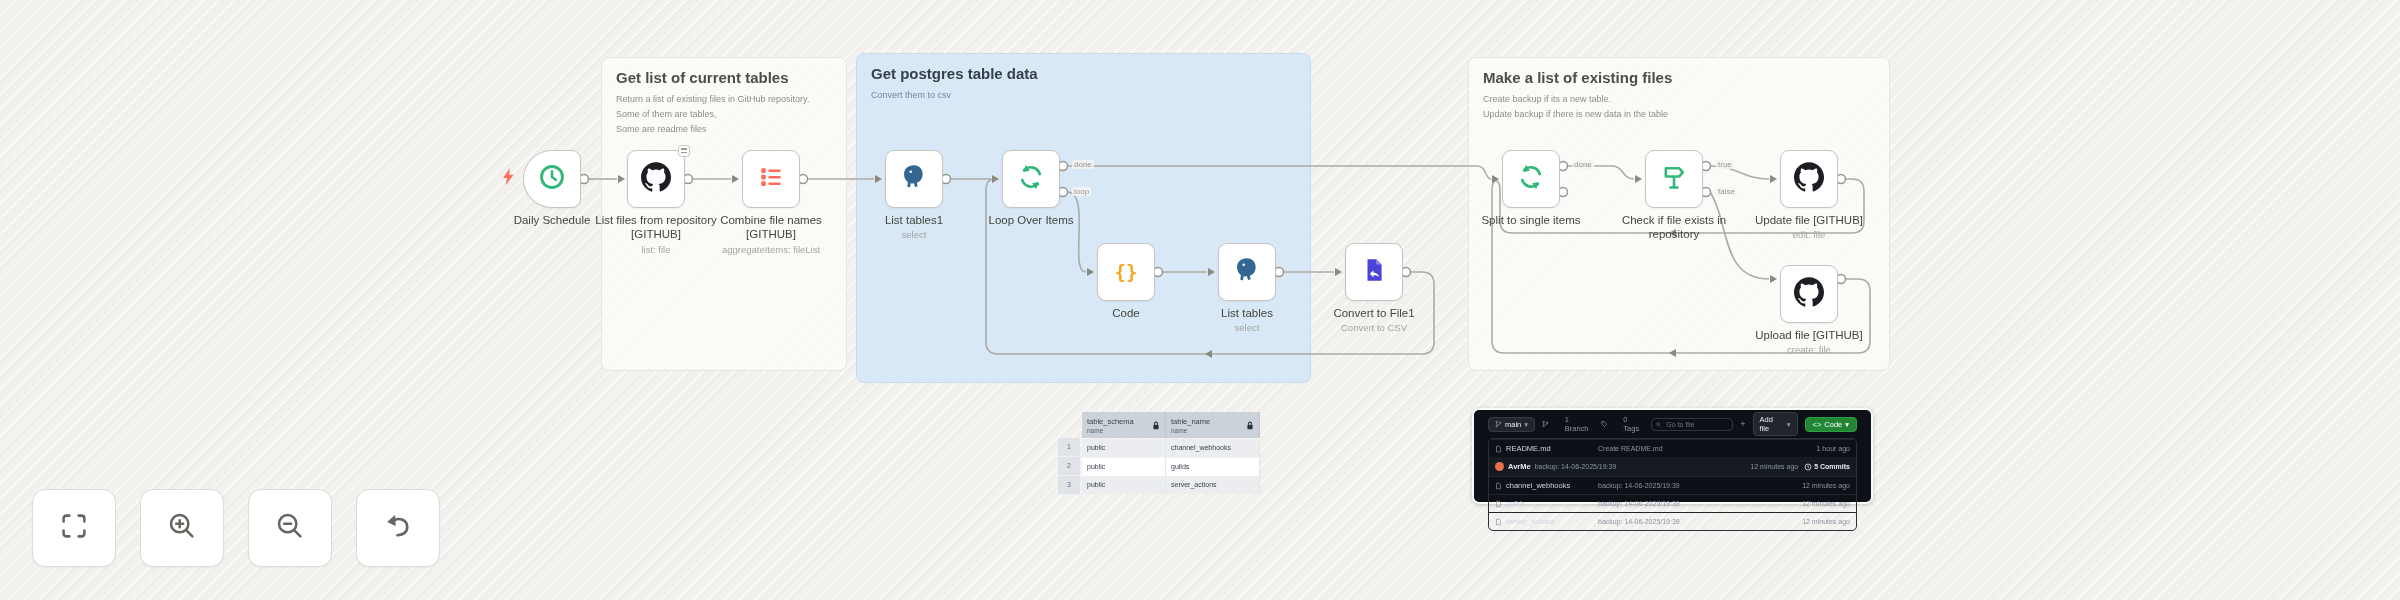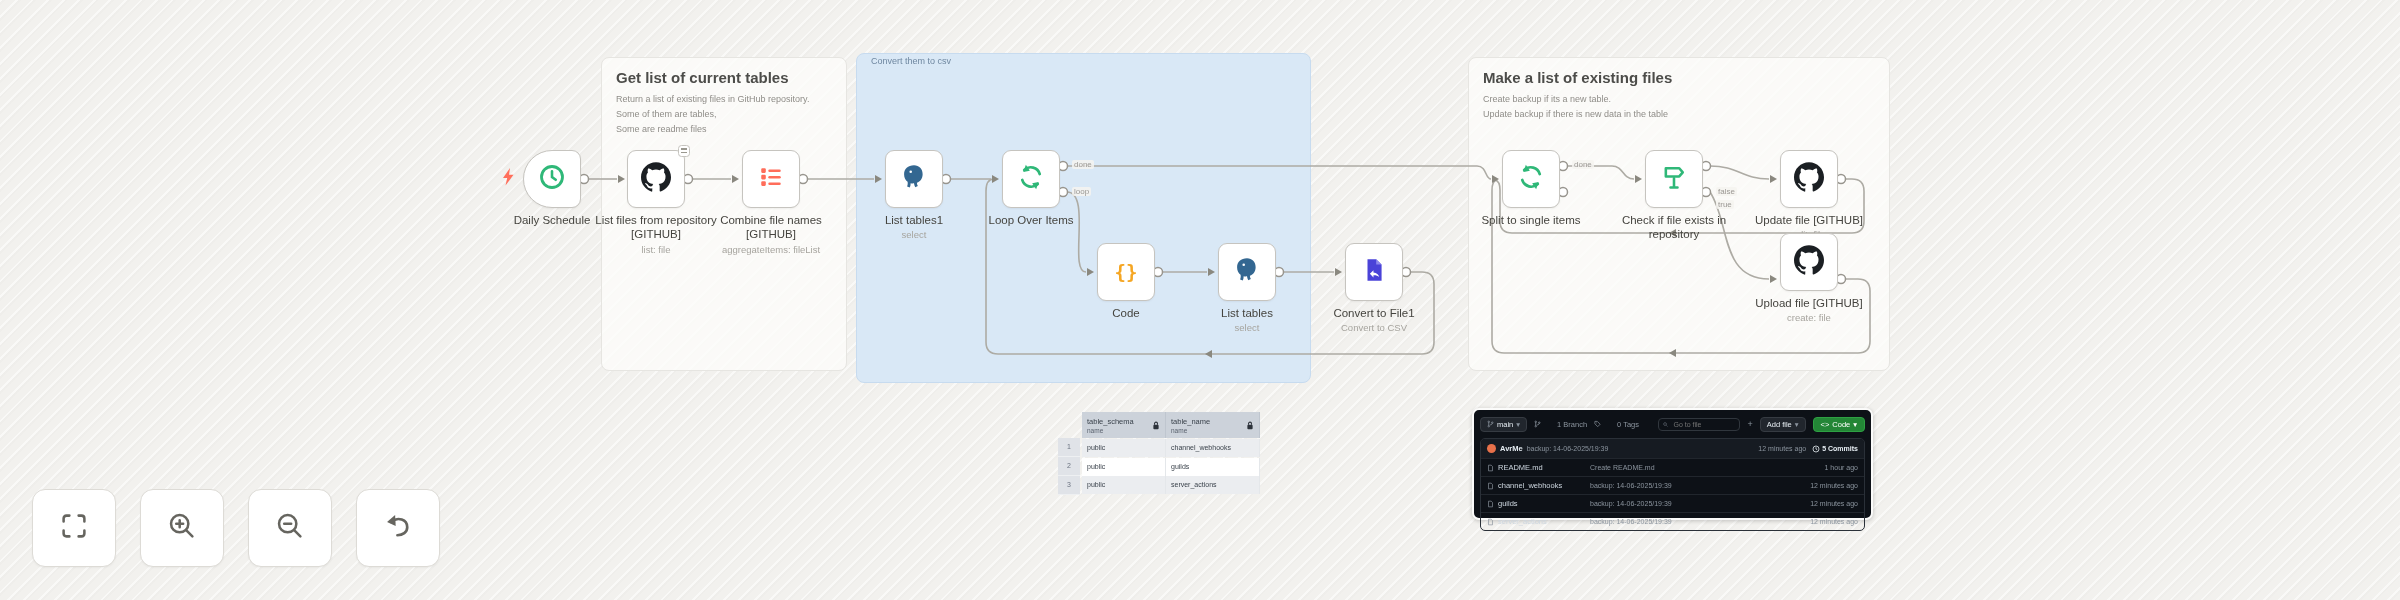--- a/index.html
+++ b/index.html
@@ -37,23 +37,23 @@
   .rt-numhead{height:26px;}
   .rt-num{height:18px;line-height:18px;text-align:center;background:#e0e3e8;color:#6b7380;border-bottom:1px solid #eef0f2;}
   .rt-main{display:grid;grid-template-columns:84px 94px;}
   .rt-hcell{background:#ccd2da;height:26px;box-sizing:border-box;padding:3px 5px;display:flex;justify-content:space-between;align-items:center;border-right:1px solid #bfc6cf;}
   .rt-hname{font-weight:normal;font-size:7.5px;}
   .rt-htype{font-size:6.5px;color:#5a626e;margin-top:1px;}
   .rt-cell{height:18px;line-height:18px;padding:0 5px;box-sizing:border-box;border-right:1px solid #e4e7ea;}
   .row-odd{background:#ebedf0;}
   .row-even{background:#ffffff;}
   
-  .gh{position:absolute;left:1472px;top:408px;width:401px;height:112px;background:#0d1117;
+  .gh{position:absolute;left:1472px;top:408px;width:401px;height:96px;background:#0d1117;
     border:2px solid #fbfbfa;border-radius:7px;box-shadow:0 1px 4px rgba(0,0,0,.2);
-    box-sizing:border-box;padding:5px 6px;color:#c9d1d9;}
+    box-sizing:border-box;padding:5px 14px;color:#c9d1d9;}
   .gh-row{display:flex;align-items:center;}
   .gh-toolbar{height:18px;justify-content:flex-start;gap:7px;font-size:7.5px;}
   .gh-pill{display:flex;align-items:center;gap:3px;background:#21262d;border:1px solid #363b42;
     border-radius:4px;padding:2px 6px;color:#e6edf3;}
   .gh-muted{color:#8b949e;display:flex;align-items:center;gap:16px;}
   .gh-search{margin-left:auto;width:82px;height:13px;border:1px solid #30363d;border-radius:4px;
     background:transparent;display:flex;align-items:center;gap:3px;padding:0 4px;box-sizing:border-box;}
   .gh-search input{border:0;background:transparent;color:#6e7681;font-size:7px;width:60px;outline:none;font-family:"Liberation Sans",sans-serif;}
   .gh-green{background:#238636;border:1px solid #2ea043;border-radius:4px;color:#fff;
     display:flex;align-items:center;gap:3px;padding:2px 7px;}
@@ -77,20 +77,21 @@
 
 <div class="stage">
 
   <div class="sticky light" style="left:601px;top:57px;width:246px;height:314px;">
     <div class="stitle">Get list of current tables</div>
     <div class="sline">Return a list of existing files in GitHub repository.</div>
     <div class="sline">Some of them are tables,</div>
     <div class="sline">Some are readme files</div>
   </div>
   <div class="sticky blue" style="left:856px;top:53px;width:455px;height:330px;">
+    <div class="stitle">Get postgres table data</div>
     <div class="sline">Convert them to csv</div>
   </div>
   <div class="sticky light" style="left:1468px;top:57px;width:422px;height:314px;">
     <div class="stitle">Make a list of existing files</div>
     <div class="sline">Create backup if its a new table.</div>
     <div class="sline">Update backup if there is new data in the table</div>
   </div>
 
   <svg class="links" width="2400" height="600">
     <g stroke="#adaba4" stroke-width="1.6" fill="none">
@@ -140,21 +141,21 @@
       <circle cx="1706" cy="166" r="4.5"></circle>
       <circle cx="1706" cy="192" r="4.5"></circle>
       <circle cx="1841" cy="179" r="4.5"></circle>
       <circle cx="1841" cy="279" r="4.5"></circle>
     </g>
   </svg>
 
   <span class="portlbl" style="left:1072px;top:160px;">done</span>
   <span class="portlbl" style="left:1072px;top:187px;">loop</span>
   <span class="portlbl" style="left:1572px;top:160px;">done</span>
-  <span class="portlbl" style="left:1716px;top:160px;margin-top:40px;">true</span>
+  <span class="portlbl" style="left:1716px;top:160px;">true</span>
   <span class="portlbl" style="left:1716px;top:187px;">false</span>
 
   <svg class="bolt" width="13" height="18" viewBox="0 0 13 18">
     <polygon points="8,0 1,10 5.2,10 3.5,17.5 11.5,6.8 7,6.8" fill="#ff6f5b"></polygon>
   </svg>
 
   <div class="node trigger" style="left:523px;top:150px;">
     <span>
       <svg viewBox="0 0 24 24" width="28" height="28">
           <circle cx="12" cy="12" r="9" fill="none" stroke="#2fb878" stroke-width="2.4"></circle>
@@ -303,21 +304,21 @@
       <svg viewBox="0 0 24 24" width="30" height="30">
           <path fill="#1b1f23" d="M12 .297c-6.63 0-12 5.373-12 12 0 5.303 3.438 9.8 8.205 11.385.6.113.82-.258.82-.577 0-.285-.01-1.04-.015-2.04-3.338.724-4.042-1.61-4.042-1.61C4.422 18.07 3.633 17.7 3.633 17.7c-1.087-.744.084-.729.084-.729 1.205.084 1.838 1.236 1.838 1.236 1.07 1.835 2.809 1.305 3.495.998.108-.776.417-1.305.76-1.605-2.665-.3-5.466-1.332-5.466-5.93 0-1.31.465-2.38 1.235-3.22-.135-.303-.54-1.523.105-3.176 0 0 1.005-.322 3.3 1.23.96-.267 1.98-.399 3-.405 1.02.006 2.04.138 3 .405 2.28-1.552 3.285-1.23 3.285-1.23.645 1.653.24 2.873.12 3.176.765.84 1.23 1.91 1.23 3.22 0 4.61-2.805 5.625-5.475 5.92.42.36.81 1.096.81 2.22 0 1.606-.015 2.896-.015 3.286 0 .315.21.69.825.57C20.565 22.092 24 17.592 24 12.297c0-6.627-5.373-12-12-12"></path>
         </svg>
     </span>
     <div class="nlabel">
         <div>Update file [GITHUB]</div>
         <div class="nsub">edit: file</div>
       </div>
   </div>
 
-  <div class="node" style="left:1780px;top:233px;">
+  <div class="node" style="left:1780px;top:265px;">
     <span>
       <svg viewBox="0 0 24 24" width="30" height="30">
           <path fill="#1b1f23" d="M12 .297c-6.63 0-12 5.373-12 12 0 5.303 3.438 9.8 8.205 11.385.6.113.82-.258.82-.577 0-.285-.01-1.04-.015-2.04-3.338.724-4.042-1.61-4.042-1.61C4.422 18.07 3.633 17.7 3.633 17.7c-1.087-.744.084-.729.084-.729 1.205.084 1.838 1.236 1.838 1.236 1.07 1.835 2.809 1.305 3.495.998.108-.776.417-1.305.76-1.605-2.665-.3-5.466-1.332-5.466-5.93 0-1.31.465-2.38 1.235-3.22-.135-.303-.54-1.523.105-3.176 0 0 1.005-.322 3.3 1.23.96-.267 1.98-.399 3-.405 1.02.006 2.04.138 3 .405 2.28-1.552 3.285-1.23 3.285-1.23.645 1.653.24 2.873.12 3.176.765.84 1.23 1.91 1.23 3.22 0 4.61-2.805 5.625-5.475 5.92.42.36.81 1.096.81 2.22 0 1.606-.015 2.896-.015 3.286 0 .315.21.69.825.57C20.565 22.092 24 17.592 24 12.297c0-6.627-5.373-12-12-12"></path>
         </svg>
     </span>
     <div class="nlabel">
         <div>Upload file [GITHUB]</div>
         <div class="nsub">create: file</div>
       </div>
   </div>
@@ -403,47 +404,47 @@
         <span>Add file</span>
         <span style="color:#8b949e;">▾</span>
       </span>
       <span class="gh-green">
         <span>&lt;&gt;</span>
         <span>Code</span>
         <span>▾</span>
       </span>
     </div>
     <div class="gh-box">
+      <div class="gh-row gh-file">
+        <svg width="7" height="8" viewBox="0 0 16 16">
+            <path d="M3.5 1.5h6l3 3v10h-9z" fill="none" stroke="#8b949e" stroke-width="1.6"></path>
+          </svg>
+        <span class="fname">README.md</span>
+        <span class="fmsg">Create README.md</span>
+        <span class="ftime">1 hour ago</span>
+      </div>
       <div class="gh-row gh-commit">
         <span class="avatar"></span>
         <span class="author">AvrMe</span>
         <span>backup: 14-06-2025/19:39</span>
         <span class="right">
           <span>12 minutes ago</span>
           <span class="ccount">
             <svg width="8" height="8" viewBox="0 0 16 16">
                 <circle cx="8" cy="8" r="6" fill="none" stroke="#e6edf3" stroke-width="1.6"></circle>
                 <path d="M8 4.5V8l2.5 1.8" fill="none" stroke="#e6edf3" stroke-width="1.6"></path>
               </svg>
             <span>5 Commits</span>
           </span>
         </span>
       </div>
       <div class="gh-row gh-file">
         <svg width="7" height="8" viewBox="0 0 16 16">
             <path d="M3.5 1.5h6l3 3v10h-9z" fill="none" stroke="#8b949e" stroke-width="1.6"></path>
           </svg>
-        <span class="fname">README.md</span>
-        <span class="fmsg">Create README.md</span>
-        <span class="ftime">1 hour ago</span>
-      </div>
-      <div class="gh-row gh-file">
-        <svg width="7" height="8" viewBox="0 0 16 16">
-            <path d="M3.5 1.5h6l3 3v10h-9z" fill="none" stroke="#8b949e" stroke-width="1.6"></path>
-          </svg>
         <span class="fname">channel_webhooks</span>
         <span class="fmsg">backup: 14-06-2025/19:39</span>
         <span class="ftime">12 minutes ago</span>
       </div>
       <div class="gh-row gh-file">
         <svg width="7" height="8" viewBox="0 0 16 16">
             <path d="M3.5 1.5h6l3 3v10h-9z" fill="none" stroke="#8b949e" stroke-width="1.6"></path>
           </svg>
         <span class="fname">guilds</span>
         <span class="fmsg">backup: 14-06-2025/19:39</span>

